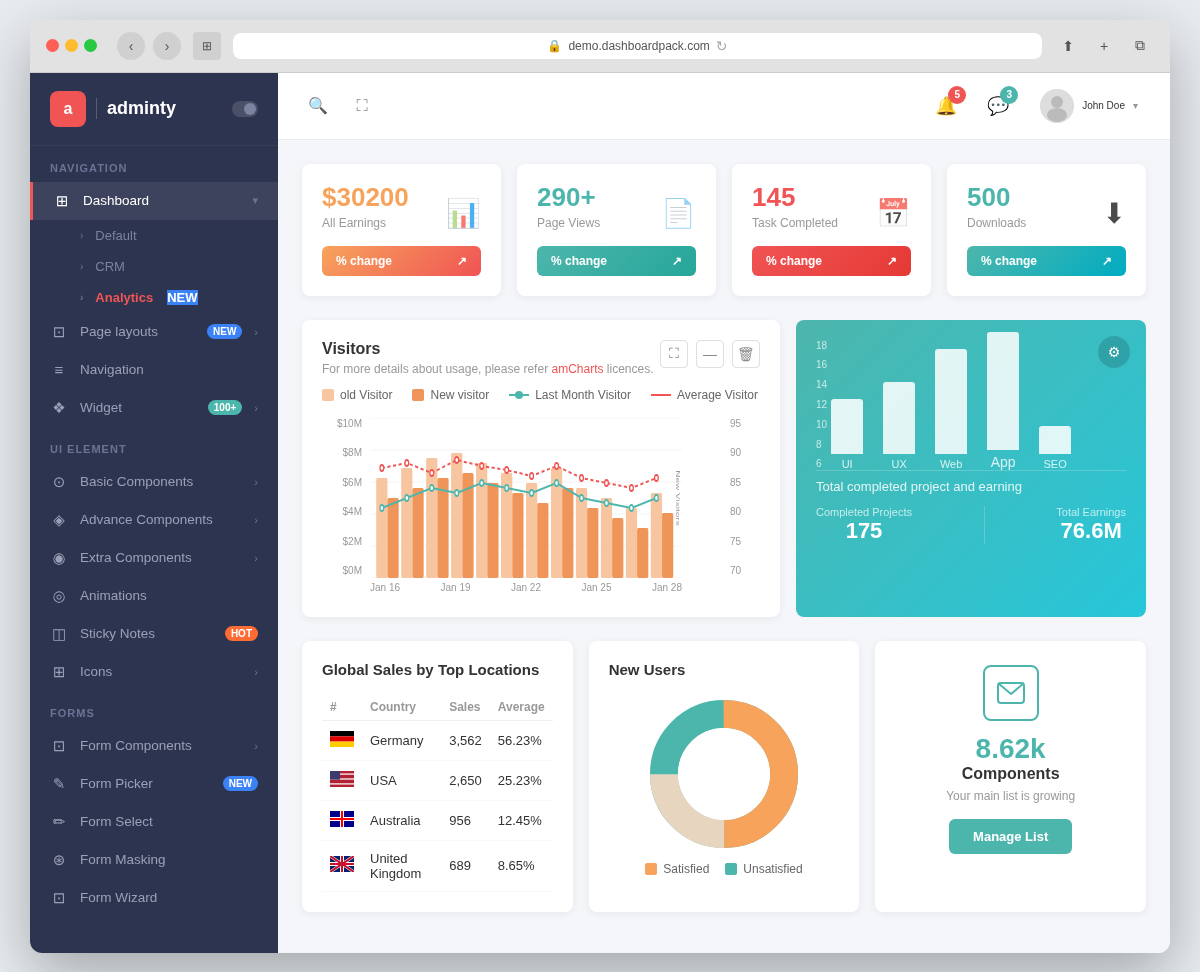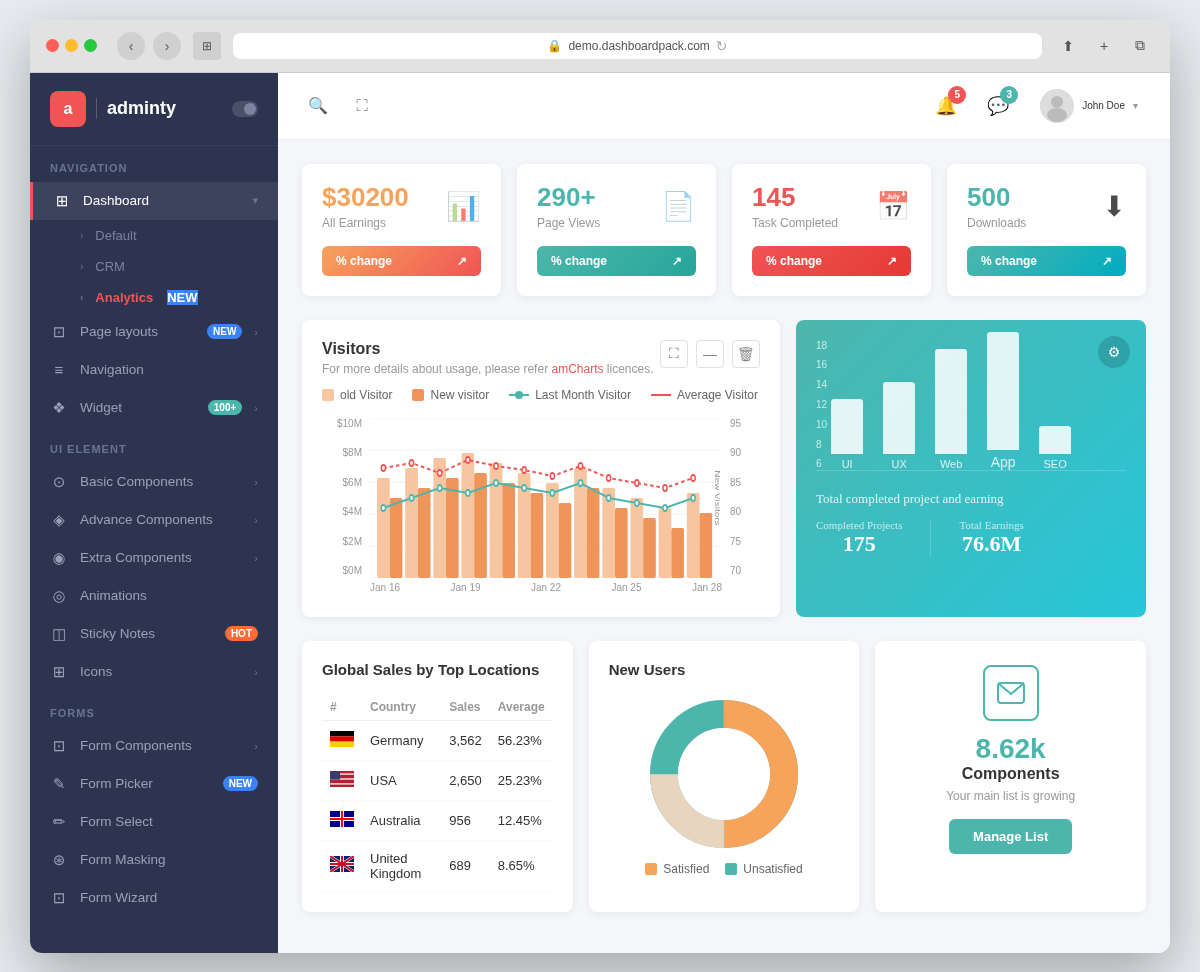--- a/index.html
+++ b/index.html
@@ -280,21 +280,21 @@
 
     .stat-card {
       background: white;
       border-radius: 8px;
       padding: 20px;
       box-shadow: 0 2px 8px rgba(0,0,0,0.06);
     }
 
     .stat-card-top {
       display: flex;
-      align-items: center;
+      align-items: flex-end;
       justify-content: space-between;
       margin-bottom: 16px;
     }
 
     .stat-value {
       font-size: 26px;
       font-weight: 700;
       line-height: 1;
     }
 
@@ -387,29 +387,29 @@
     .green-card {
       background: linear-gradient(135deg, #4db6ac, #26c6da);
       border-radius: 8px;
       padding: 20px;
       color: white;
       position: relative;
       overflow: hidden;
     }
 
     .green-card-info {
-      padding-top: 20px;
+      padding-top: 8px;
       border-top: 1px solid rgba(255,255,255,0.2);
-      font-family: Liberation Serif, serif;
     }
 
     .green-card-title { font-size: 13px; color: rgba(255,255,255,0.85); margin-bottom: 12px; }
 
     .green-card-stats {
       display: flex;
+      justify-content: space-between;
       gap: 28px;
     }
 
     .green-stat-item { text-align: center; }
     .green-stat-label { font-size: 11px; color: rgba(255,255,255,0.7); }
     .green-stat-value { font-size: 22px; font-weight: 700; color: white; }
 
     .green-card-settings {
       position: absolute;
       top: 16px;
@@ -445,20 +445,21 @@
 
     .y-axis-right {
       width: 30px;
       display: flex;
       flex-direction: column;
       justify-content: space-between;
       font-size: 10px;
       color: #999;
       text-align: left;
       padding-bottom: 20px;
+      margin-left: 40px;
     }
 
     .x-axis {
       display: flex;
       justify-content: space-between;
       padding: 4px 0;
       font-size: 10px;
       color: #999;
     }
 

